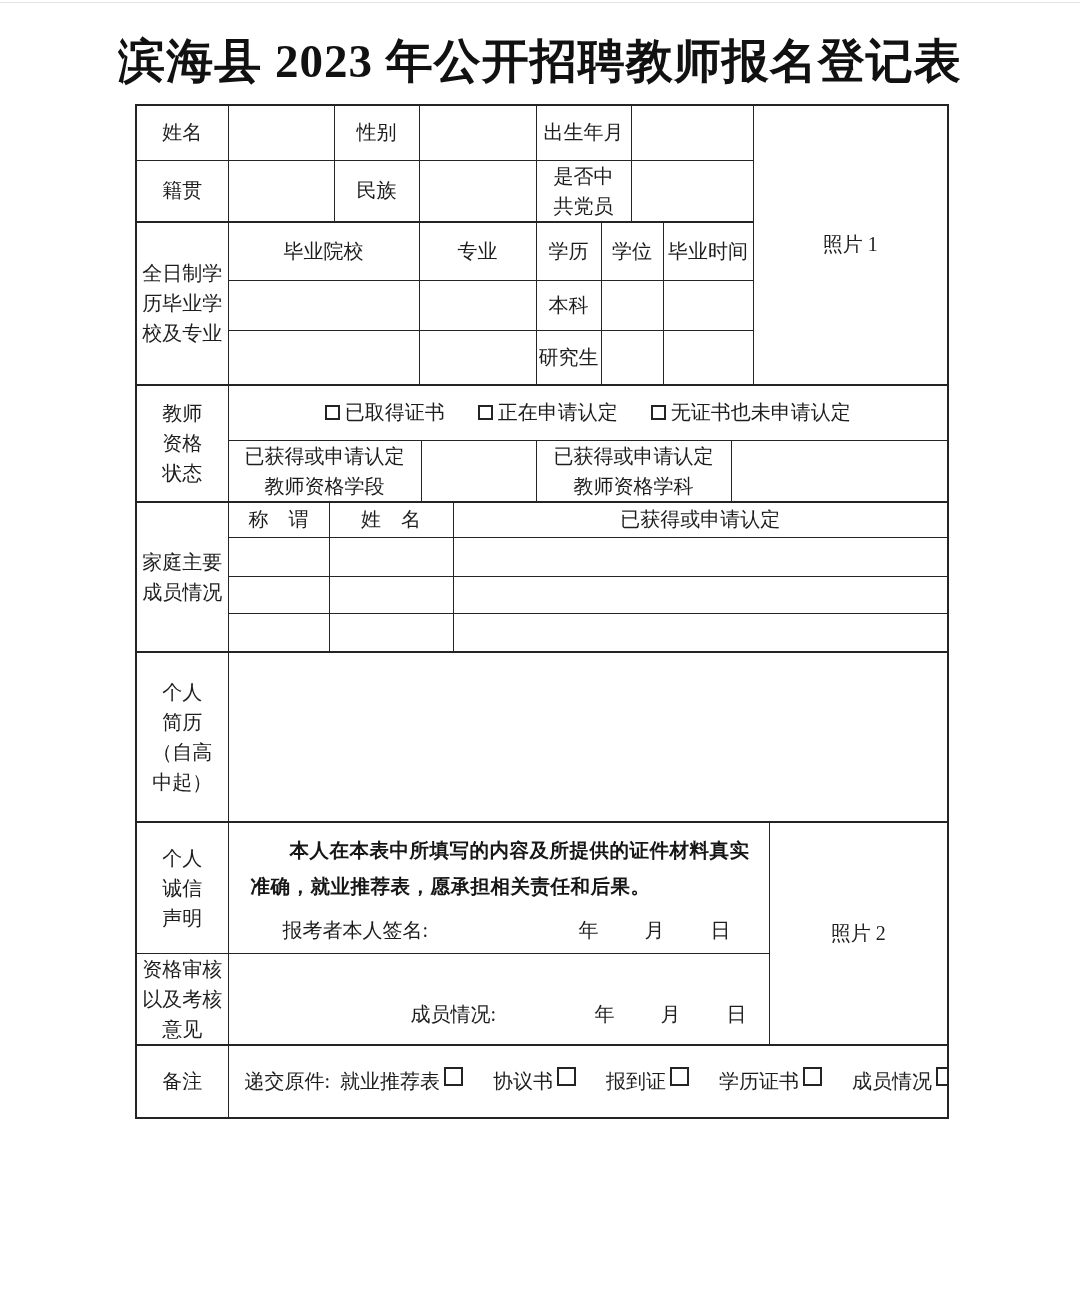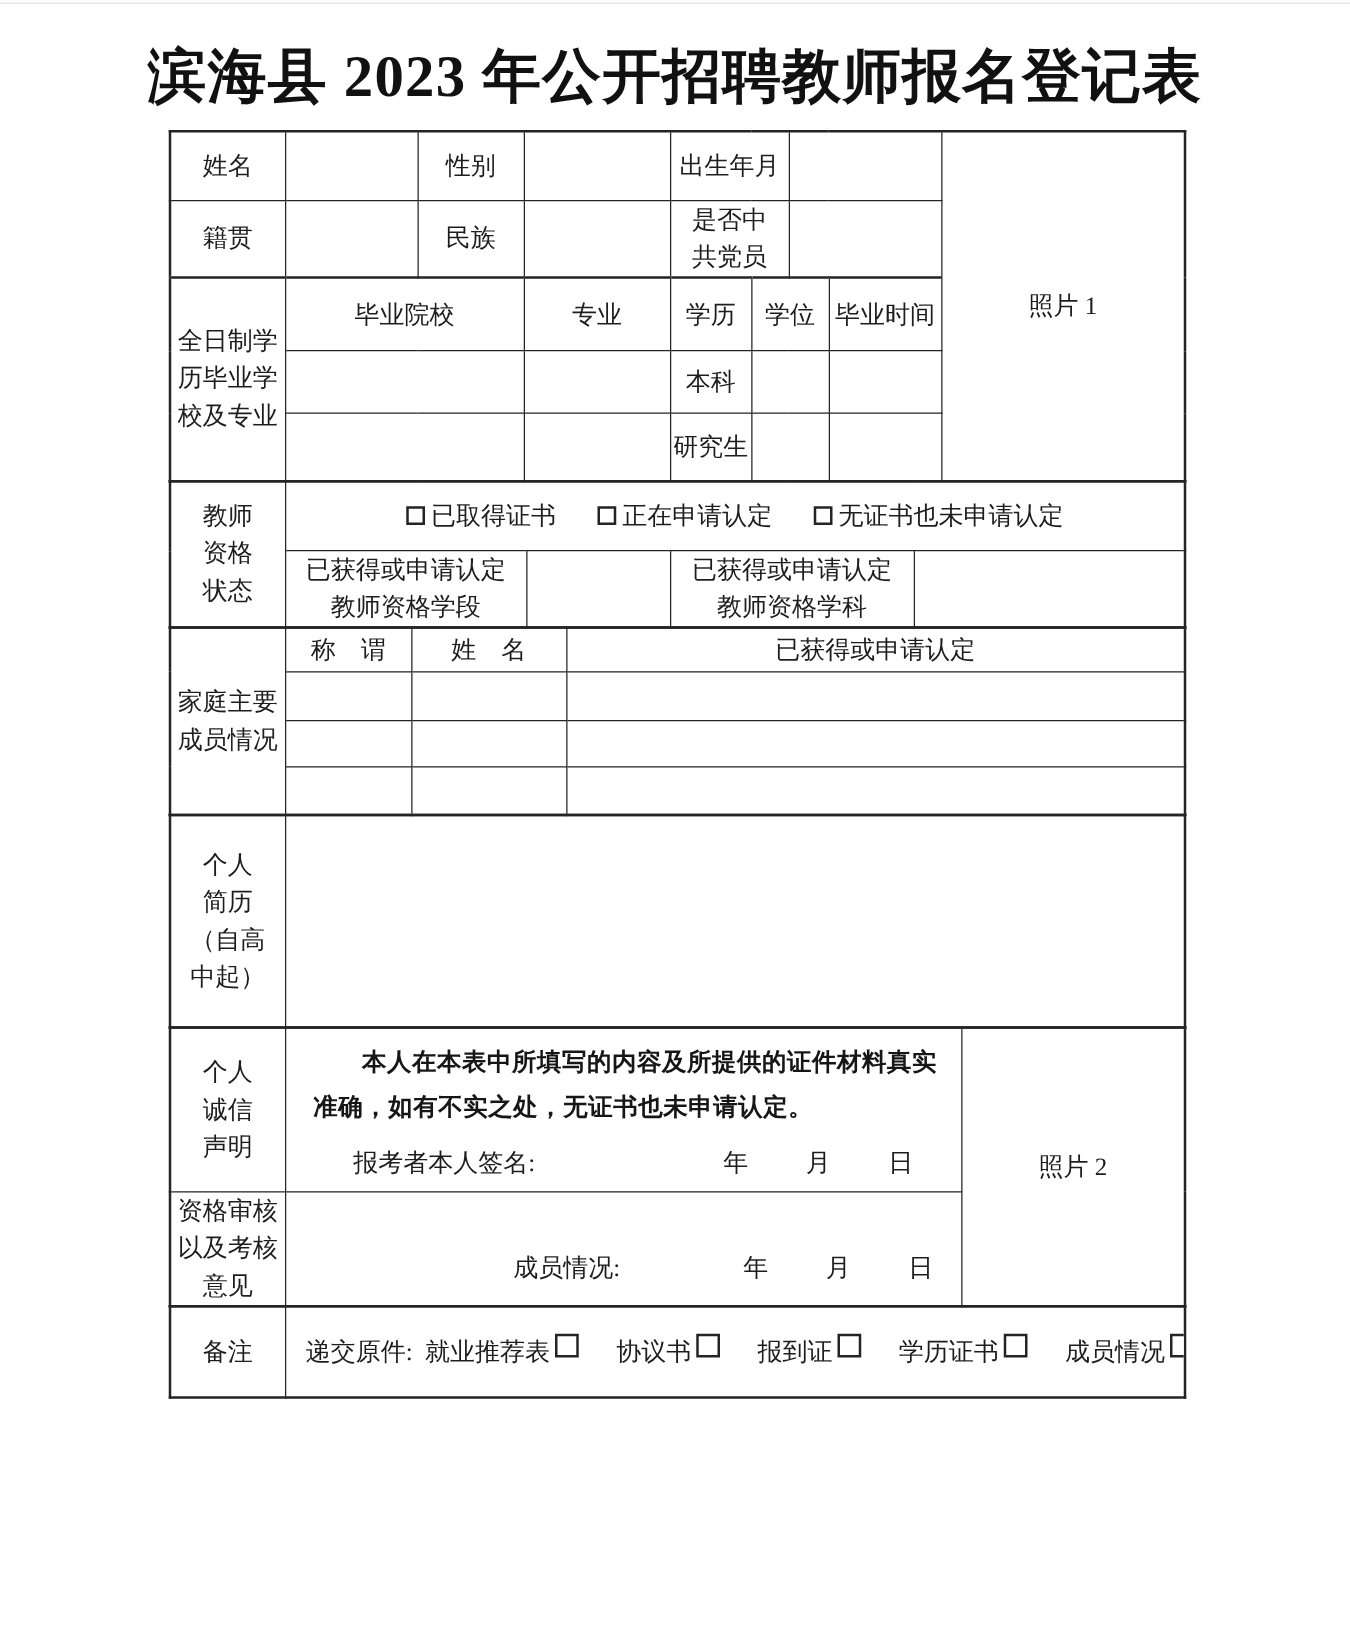--- a/index.html
+++ b/index.html
@@ -215,21 +215,21 @@
         <col style="width:541px">
         <col style="width:179px">
     </colgroup>
     <tbody>
         <tr style="height:131px">
       <td class="ml">个人
 诚信
 声明</td>
       <td class="integrity-cell">
         <div class="integrity-inner">
-          <div class="statement">本人在本表中所填写的内容及所提供的证件材料真实准确，如有不实之处，无证书也未申请认定。</div>
+          <div class="statement">本人在本表中所填写的内容及所提供的证件材料真实准确，就业推荐表，愿承担相关责任和后果。</div>
           <div class="sig-row">
             <span class="sig-label">报考者本人签名:</span>
             <span class="date-group">
               <span>年</span>
               <span>月</span>
               <span>日</span>
             </span>
           </div>
         </div>
       </td>

